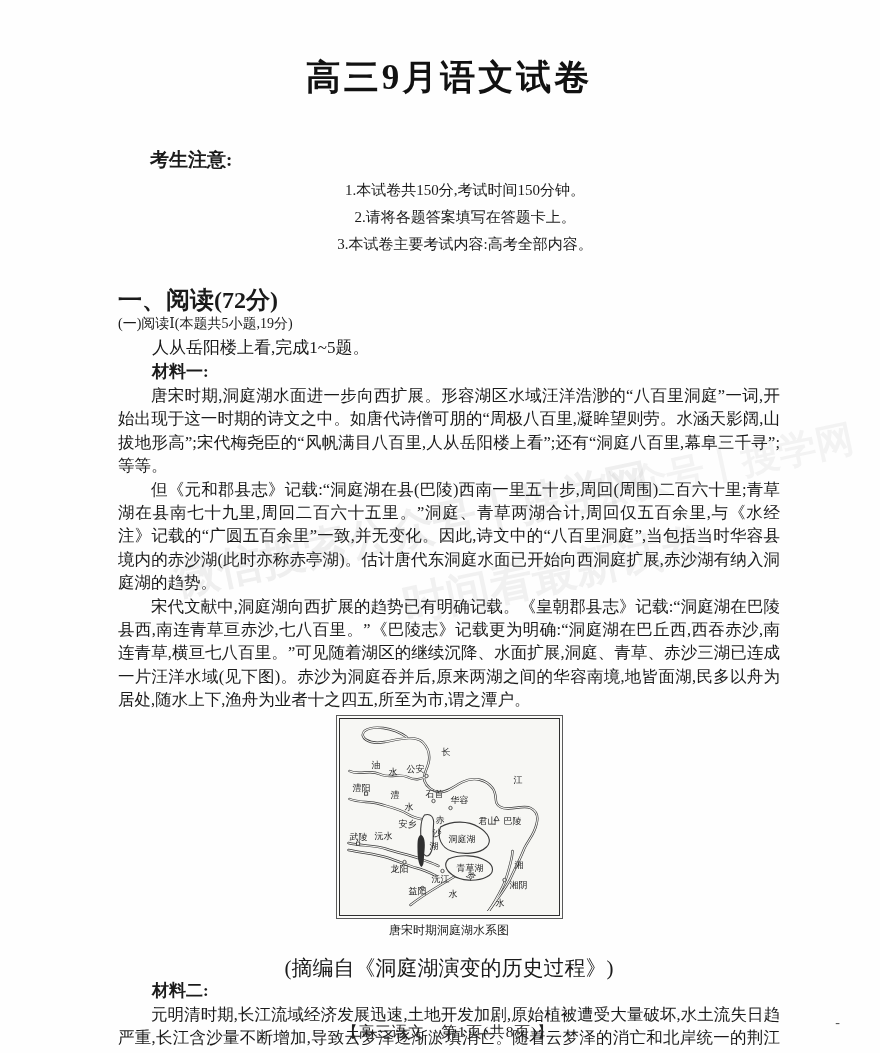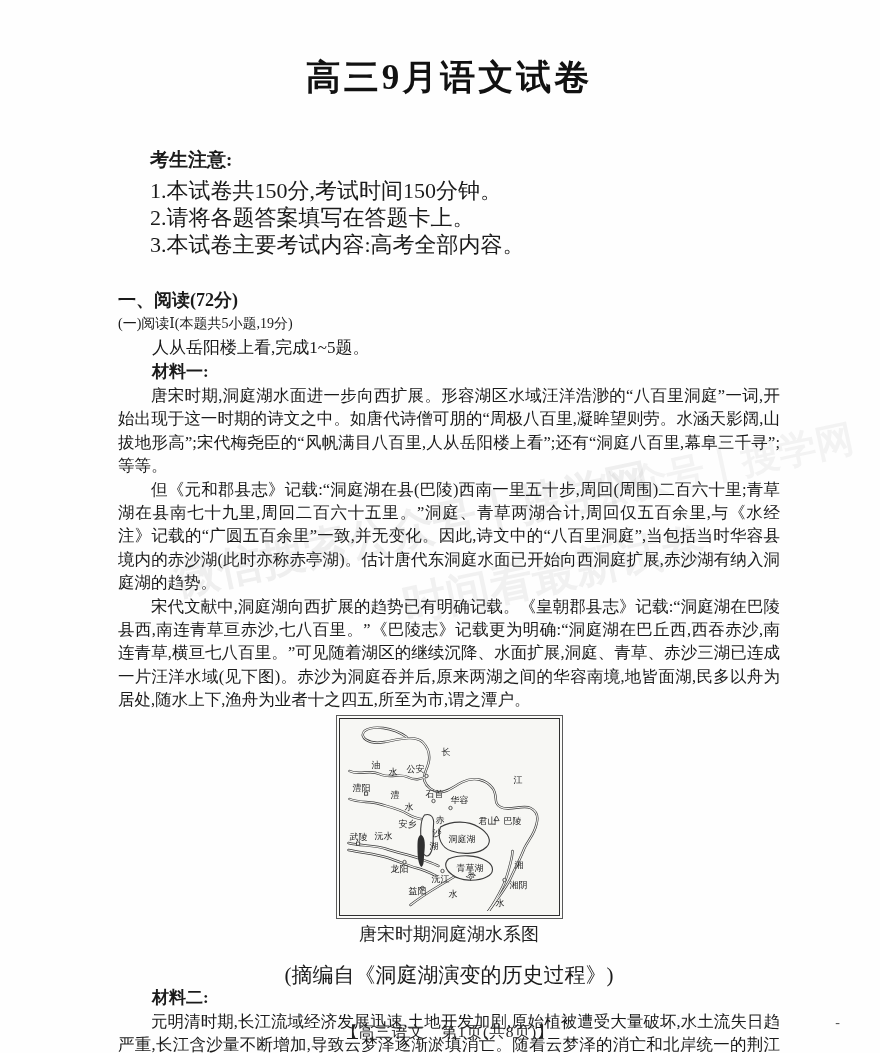--- a/index.html
+++ b/index.html
@@ -10,33 +10,33 @@
     color:#1a1a1a;
     padding-left:16px;
   }
   .content{position:absolute;left:118px;right:116px;top:0;}
   .title{
     text-align:center;font-size:35px;font-weight:700;letter-spacing:3px;
     margin:54px 0 0 0;color:#111;
   }
   .notice{margin:46px 0 0 32px;}
   .notice-head{font-size:19px;font-weight:700;margin-bottom:4px;}
-  .notice-item{font-size:22px;line-height:27px;}
-  .part-head{font-size:18px;font-weight:700;margin-top:30px;line-height:24px;}
+  .notice-item{font-size:15px;line-height:27px;text-align:center;}
+  .part-head{font-size:24px;font-weight:700;margin-top:30px;line-height:24px;}
   .sub-head{font-size:14px;line-height:24px;}
   .instruction{font-size:17px;line-height:24px;text-indent:2em;}
   .mat-label{font-size:17px;font-weight:700;line-height:24px;text-indent:2em;}
   p.body{
     margin:0;font-size:16.5px;line-height:23.4px;text-indent:2em;
     text-align:justify;text-justify:inter-ideograph;
   }
   .figure-wrap{width:227px;margin:3px auto 0 auto;}
   .figure-box{border:1px solid #5a5a5a;padding:2px;background:#fbfbf9;}
   .figure-box-inner{border:1.5px solid #2e2e2e;background:#f7f7f4;}
-  .figure-caption{text-align:center;font-size:18px;margin-top:3px;color:#222;font-family:Liberation Mono, monospace;}
+  .figure-caption{text-align:center;font-size:12px;margin-top:3px;color:#222;font-family:Liberation Mono, monospace;}
   .attribution{text-align:center;font-size:21px;margin-top:18px;line-height:22px;}
   .footer{
     position:absolute;bottom:10px;left:0;width:100%;text-align:center;
     font-size:15.5px;letter-spacing:1px;color:#222;
   }
   .footer-dash{position:absolute;bottom:22px;right:56px;font-size:14px;color:#555;}
   .wm{
     position:absolute;white-space:nowrap;pointer-events:none;
     font-family:"Liberation Sans","DejaVu Sans",sans-serif;font-weight:700;
   }

